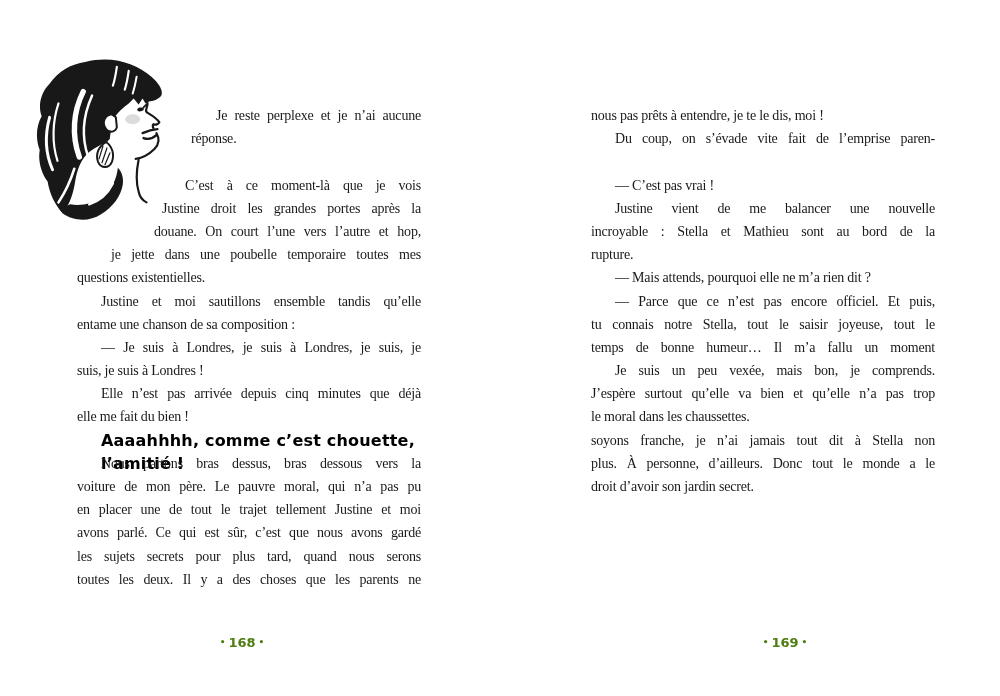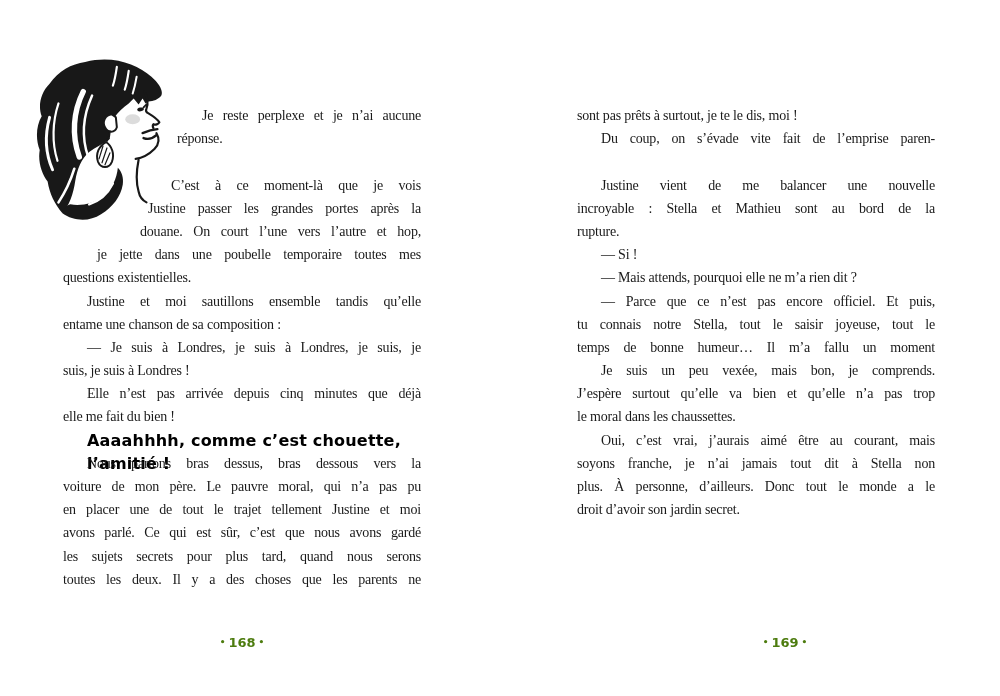--- a/index.html
+++ b/index.html
@@ -35,20 +35,21 @@
   .textcol-left  { left: 63px; }
   .textcol-right { left: 577px; }
   .line {
     height: 23.2px;
     line-height: 23.2px;
     font-size: 14px;
     letter-spacing: -0.2px;
     text-align: left;
     white-space: normal;
     overflow: visible;
+    margin-left: 14px;
   }
   .line.j {
     text-align: justify;
     text-align-last: justify;
   }
   .line.ind { padding-left: 24px; }
   .line.hand {
     font-family: "DejaVu Sans", sans-serif;
     font-weight: 700;
     font-size: 16px;
@@ -135,21 +136,21 @@
 
         <ellipse cx="108" cy="54" rx="3.4" ry="1.9" transform="rotate(-10 108 54)" fill="#181818"></ellipse>
       </g>
     </svg>
 
     <div class="textcol textcol-left">
         <div class="line j" style="padding-left: 139px;">Je reste perplexe et je n’ai aucune</div>
         <div class="line" style="padding-left: 114px;">réponse.</div>
         <div class="line"></div>
         <div class="line j" style="padding-left: 108px;">C’est à ce moment-là que je vois</div>
-        <div class="line j" style="padding-left: 85px;">Justine passer les grandes portes après la</div>
+        <div class="line j" style="padding-left: 85px;">Justine droit les grandes portes après la</div>
         <div class="line j" style="padding-left: 77px;">douane. On court l’une vers l’autre et hop,</div>
         <div class="line j" style="padding-left: 34px;">je jette dans une poubelle temporaire toutes mes</div>
         <div class="line">questions existentielles.</div>
         <div class="line j ind">Justine et moi sautillons ensemble tandis qu’elle</div>
         <div class="line">entame une chanson de sa composition :</div>
         <div class="line j ind">— Je suis à Londres, je suis à Londres, je suis, je</div>
         <div class="line">suis, je suis à Londres !</div>
         <div class="line j ind">Elle n’est pas arrivée depuis cinq minutes que déjà</div>
         <div class="line">elle me fait du bien !</div>
         <div class="line ind hand">Aaaahhhh, comme c’est chouette, l’amitié !</div>
@@ -161,35 +162,34 @@
         <div class="line j">toutes les deux. Il y a des choses que les parents ne</div>
       </div>
 
     <div class="pagenum pagenum-left">
       <span class="dot">•</span><span>168</span><span class="dot">•</span>
     </div>
   </div>
 
   <div class="page">
     <div class="textcol textcol-right">
-        <div class="line">sont pas prêts à surtout, je te le dis, moi !</div>
+        <div class="line">nous pas prêts à entendre, je te le dis, moi !</div>
         <div class="line j ind">Du coup, on s’évade vite fait de l’emprise paren-</div>
         <div class="line"></div>
+        <div class="line ind">— C’est pas vrai !</div>
         <div class="line j ind">Justine vient de me balancer une nouvelle</div>
         <div class="line j">incroyable : Stella et Mathieu sont au bord de la</div>
         <div class="line">rupture.</div>
-        <div class="line ind">— Si !</div>
         <div class="line ind">— Mais attends, pourquoi elle ne m’a rien dit ?</div>
         <div class="line j ind">— Parce que ce n’est pas encore officiel. Et puis,</div>
         <div class="line j">tu connais notre Stella, tout le saisir joyeuse, tout le</div>
         <div class="line j">temps de bonne humeur… Il m’a fallu un moment</div>
         <div class="line j ind">Je suis un peu vexée, mais bon, je comprends.</div>
         <div class="line j">J’espère surtout qu’elle va bien et qu’elle n’a pas trop</div>
         <div class="line">le moral dans les chaussettes.</div>
-        <div class="line j ind">Oui, c’est vrai, j’aurais aimé être au courant, mais</div>
         <div class="line j">soyons franche, je n’ai jamais tout dit à Stella non</div>
         <div class="line j">plus. À personne, d’ailleurs. Donc tout le monde a le</div>
         <div class="line">droit d’avoir son jardin secret.</div>
       </div>
 
     <div class="pagenum pagenum-right">
       <span class="dot">•</span><span>169</span><span class="dot">•</span>
     </div>
   </div>
 

